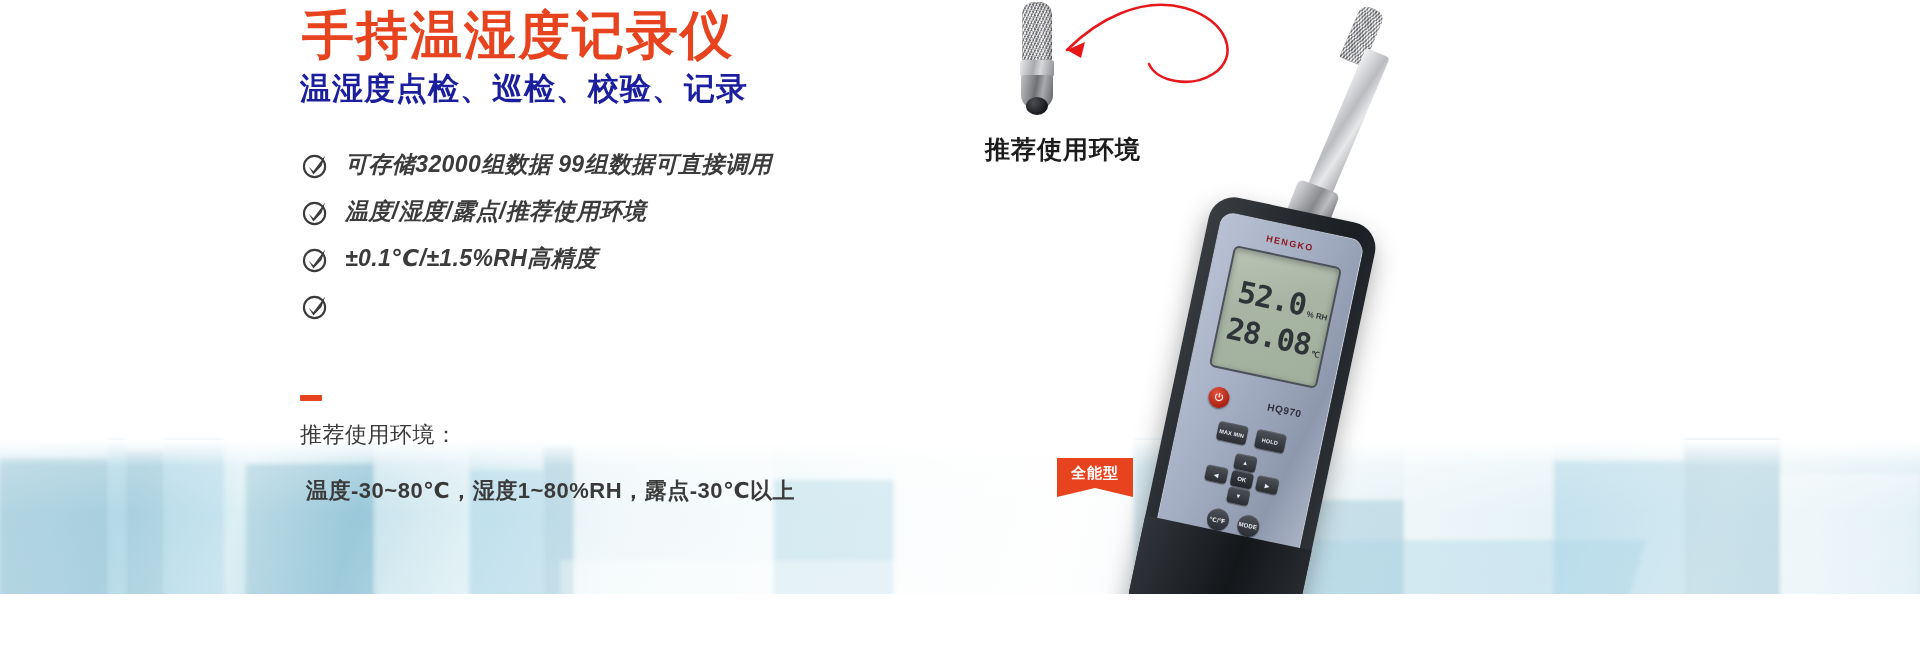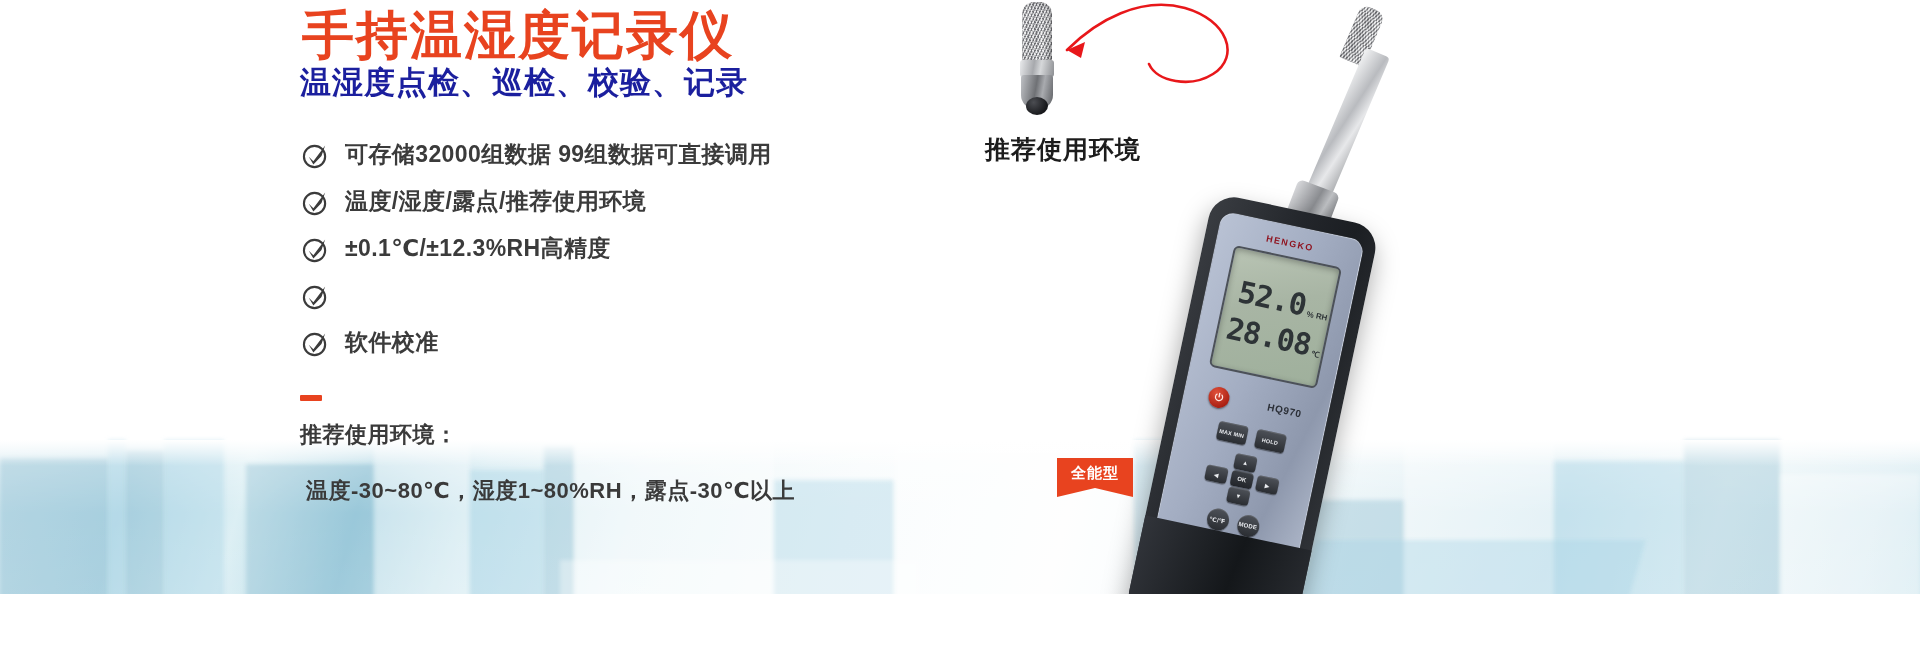--- a/index.html
+++ b/index.html
@@ -62,32 +62,33 @@
     left: 302px; top: 8px;
     font-size: 52px;
     font-weight: bold;
     letter-spacing: 2px;
     color: #e8431f;
     line-height: 1.05;
     white-space: nowrap;
   }
   .subtitle {
     position: absolute;
-    left: 300px; top: 62px;
+    left: 300px; top: 68px;
     font-size: 31px;
     font-weight: bold;
     letter-spacing: 1px;
     color: #1b1f9e;
     white-space: nowrap;
   }
 
   .features {
     position: absolute;
-    left: 302px; top: 131px;
+    left: 302px; top: 141px;
     width: 720px;
+    font-style: italic;
   }
   .feature {
     display: flex;
     align-items: center;
     height: 47px;
     white-space: nowrap;
   }
   .feature .tick {
     width: 27px; height: 27px;
     flex: 0 0 27px;
@@ -110,21 +111,21 @@
     background: #e8431f;
     border-radius: 1px;
   }
   .env {
     position: absolute;
     left: 300px; top: 420px;
     color: #3a3a3a;
   }
   .env .env-line1 {
     font-size: 22px;
-    font-weight: bold;
+    font-weight: normal;
     letter-spacing: 0.5px;
     margin-bottom: 26px;
   }
   .env .env-line2 {
     font-size: 22px;
     font-weight: bold;
     letter-spacing: 0.5px;
     padding-left: 6px;
     margin-top: 16px;
   }
@@ -434,41 +435,32 @@
       <span class="ftext">温度/湿度/露点/推荐使用环境</span>
     </div>
 
     <div class="feature">
       <span class="tick">
         <svg viewBox="0 0 28 28" width="27" height="27">
           <circle cx="13" cy="15" r="11" fill="none" stroke="#3b3b3b" stroke-width="2.2"></circle>
           <path d="M7 15.2 L11.8 20 L24 3.5 L20.2 14.6 L11.8 23.4 Z" fill="#3b3b3b"></path>
         </svg>
       </span>
-      <span class="ftext">±0.1℃/±12.3%RH高精度</span>
+      <span class="ftext">±0.1℃/±1.5%RH高精度</span>
     </div>
 
     <div class="feature">
       <span class="tick">
         <svg viewBox="0 0 28 28" width="27" height="27">
           <circle cx="13" cy="15" r="11" fill="none" stroke="#3b3b3b" stroke-width="2.2"></circle>
           <path d="M7 15.2 L11.8 20 L24 3.5 L20.2 14.6 L11.8 23.4 Z" fill="#3b3b3b"></path>
         </svg>
       </span>
     </div>
 
-    <div class="feature">
-      <span class="tick">
-        <svg viewBox="0 0 28 28" width="27" height="27">
-          <circle cx="13" cy="15" r="11" fill="none" stroke="#3b3b3b" stroke-width="2.2"></circle>
-          <path d="M7 15.2 L11.8 20 L24 3.5 L20.2 14.6 L11.8 23.4 Z" fill="#3b3b3b"></path>
-        </svg>
-      </span>
-      <span class="ftext">软件校准</span>
-    </div>
 
   </div>
 
   <div class="env-dash"></div>
   <div class="env">
     <div class="env-line1">推荐使用环境：</div>
     <div class="env-line2">温度-30~80℃，湿度1~80%RH，露点-30℃以上</div>
   </div>
 
   <div class="probe-wrap">

